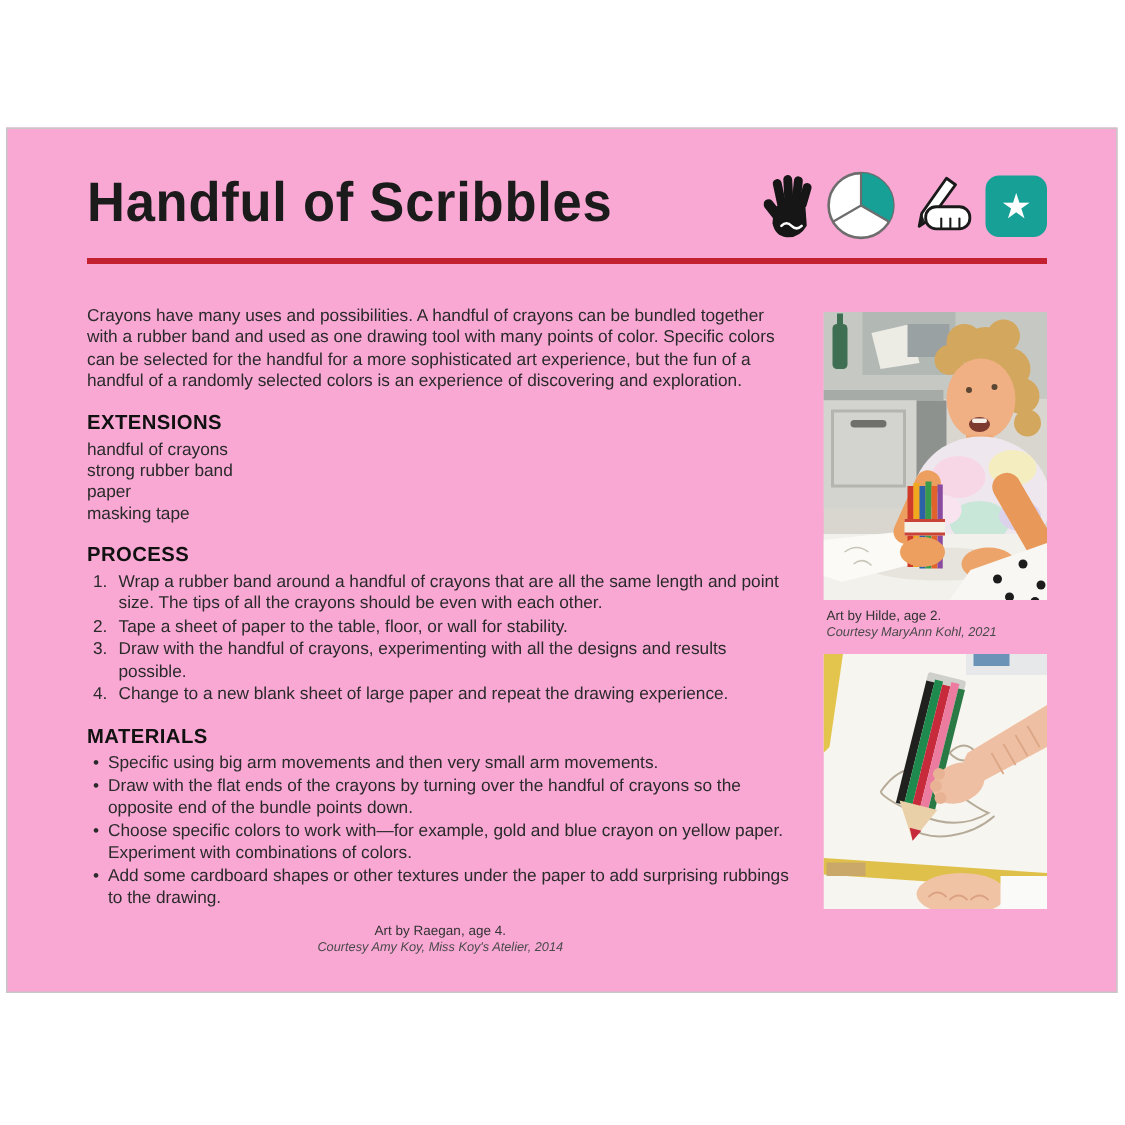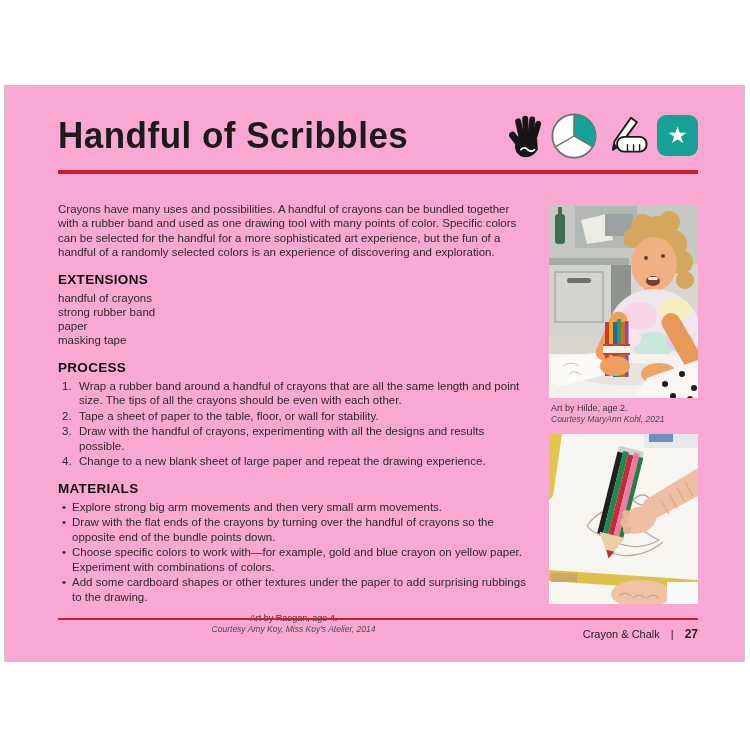--- a/index.html
+++ b/index.html
@@ -152,21 +152,21 @@
 
       <li>Wrap a rubber band around a handful of crayons that are all the same length and point size. The tips of all the crayons should be even with each other.</li>
           <li>Tape a sheet of paper to the table, floor, or wall for stability.</li>
           <li>Draw with the handful of crayons, experimenting with all the designs and results possible.</li>
           <li>Change to a new blank sheet of large paper and repeat the drawing experience.</li>
         </ol>
 
       <h2 class="section-heading">MATERIALS</h2>
       <ul class="ext">
 
-      <li>Explore strong big arm movements and then very small arm movements.</li>
+      <li>Specific using big arm movements and then very small arm movements.</li>
           <li>Draw with the flat ends of the crayons by turning over the handful of crayons so the opposite end of the bundle points down.</li>
           <li>Choose specific colors to work with—for example, gold and blue crayon on yellow paper. Experiment with combinations of colors.</li>
           <li>Add some cardboard shapes or other textures under the paper to add surprising rubbings to the drawing.</li>
         </ul>
 
       <div class="caption caption-right">
         <div class="cap-line">Art by Raegan, age 4.</div>
         <div class="cap-credit">Courtesy Amy Koy, Miss Koy's Atelier, 2014</div>
       </div>
     </div>
@@ -281,22 +281,14 @@
           <circle cx="77" cy="80" r="4" fill="#e8b394"></circle>
           <circle cx="75" cy="88" r="4" fill="#e8b394"></circle>
           <circle cx="78" cy="96" r="4" fill="#e8b394"></circle>
           <rect x="118" y="148" width="31" height="22" fill="#fafaf8"></rect>
         </svg>
       </figure>
 
     </aside>
   </div>
 
-  <footer class="page-footer">
-    <div class="rule-thin"></div>
-    <div class="footer-text">
-      <span>Crayon &amp; Chalk</span>
-      <span class="sep">|</span>
-      <span class="pagenum">27</span>
-    </div>
-  </footer>
 
 </div>
 
 </body></html>

